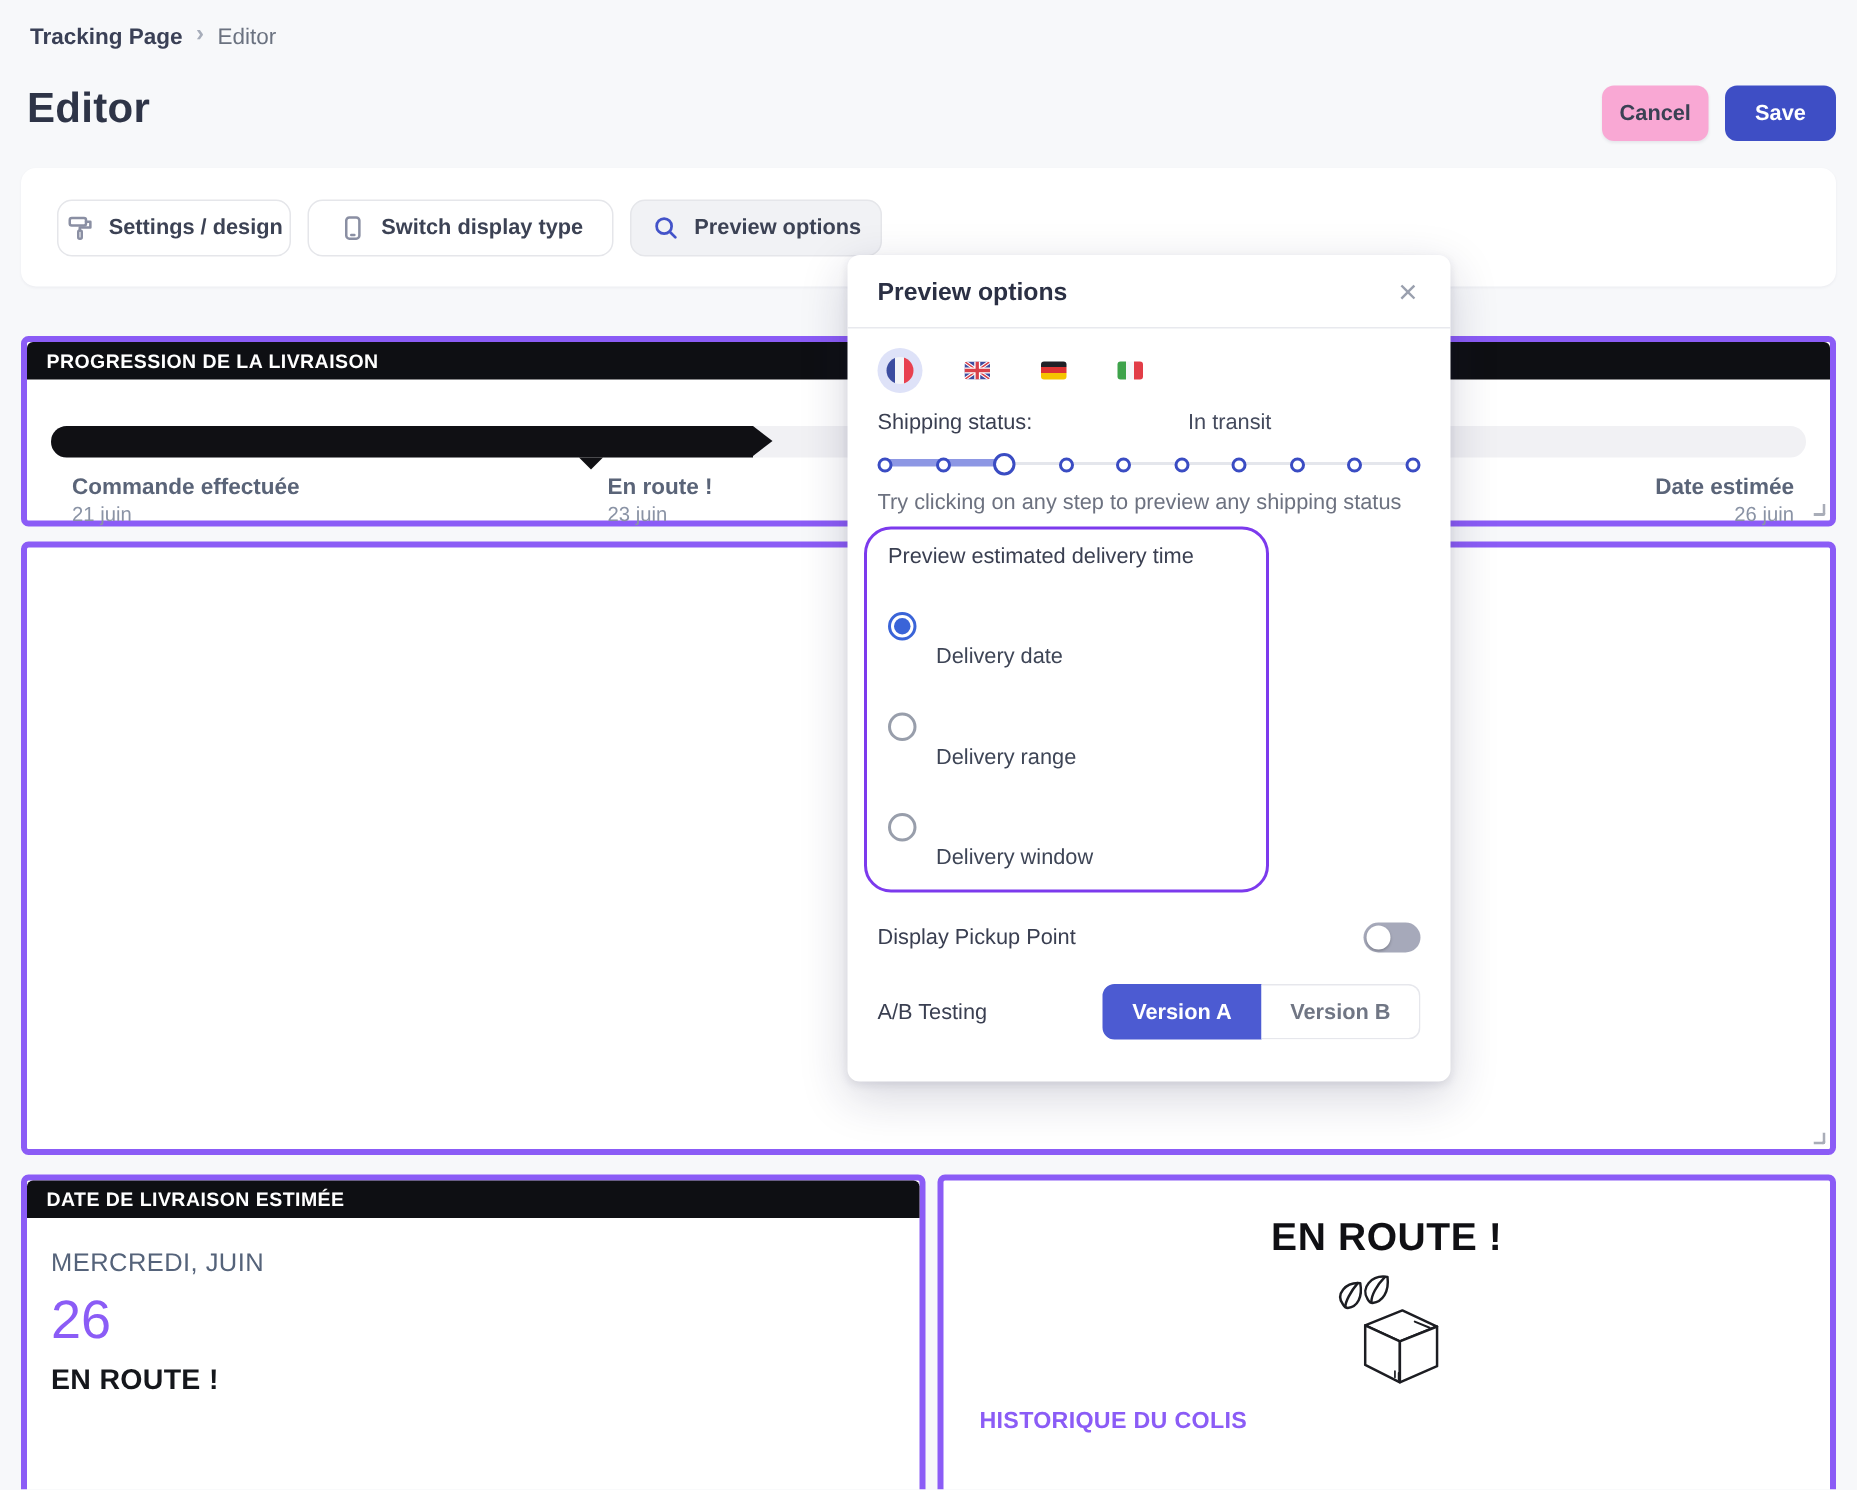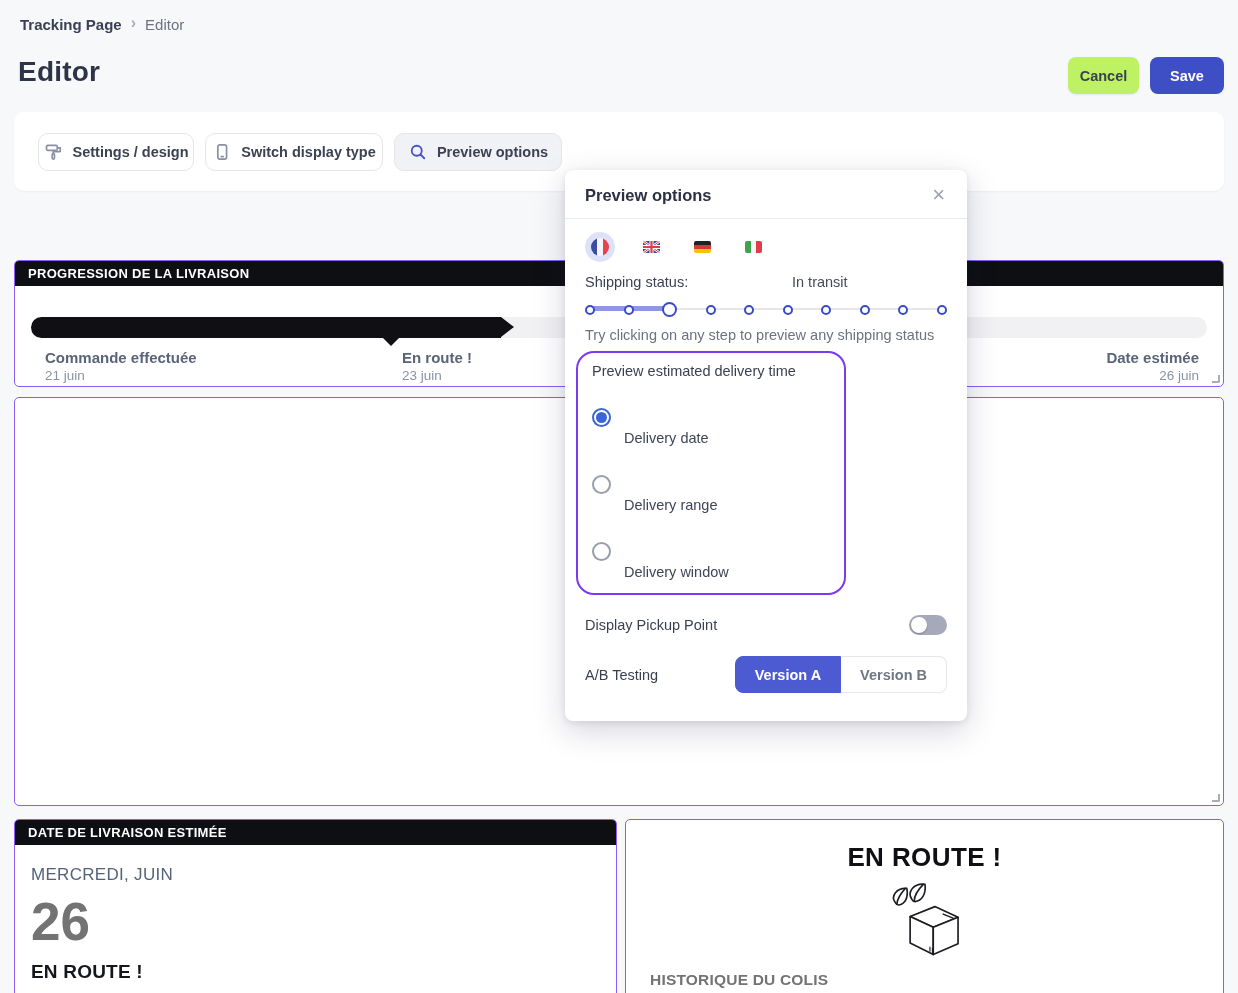--- a/index.html
+++ b/index.html
@@ -6,37 +6,37 @@
   body { font-family:"Liberation Sans", sans-serif; background:#f7f8fa; }
   .page { position:relative; width:1238px; height:993px; overflow:hidden; background:#f7f8fa; }
 
   
   .breadcrumb { position:absolute; top:15px; left:20px; font-size:15px; display:flex; align-items:center; gap:9px; }
   .crumb-main { font-weight:700; color:#3a4056; }
   .crumb-sep { color:#a7adba; font-size:16px; font-weight:600; transform:translateY(-1px); }
   .crumb-current { color:#6b7280; }
   .page-title { position:absolute; top:56px; left:18px; font-size:28px; font-weight:700; color:#2e3447; letter-spacing:.2px; }
   .hdr-actions { position:absolute; top:57px; right:14px; display:flex; gap:11px; }
-  .btn-cancel { width:71px; height:37px; background:#bef264; border:none; border-radius:8px; font-family:inherit;
+  .btn-cancel { width:71px; height:37px; background:#f9a8d4; border:none; border-radius:8px; font-family:inherit;
     font-size:14.5px; font-weight:700; color:#3a4154; box-shadow:0 1px 2px rgba(40,40,70,.08); cursor:pointer; }
   .btn-save { width:74px; height:37px; background:#3e4ec5; border:none; border-radius:8px; font-family:inherit;
     font-size:14.5px; font-weight:700; color:#fff; cursor:pointer; }
 
   
   .toolbar-card { position:absolute; top:112px; left:14px; right:14px; height:79px; background:#fff;
     border-radius:10px; box-shadow:0 1px 2px rgba(40,40,70,.05); }
   .toolbar-row { display:flex; gap:11px; padding:21px 0 0 24px; }
   .tb-btn { display:flex; align-items:center; justify-content:center; gap:9px; height:38px; padding:0 17px;
     background:#fff; border:1px solid #e5e6ea; border-radius:10px; font-family:inherit; font-size:14.5px;
     font-weight:700; color:#3c4254; cursor:pointer; white-space:nowrap; }
   .tb-btn.active { background:#f1f2f5; }
   .tb-btn svg { flex:none; }
 
   
-  .widget { position:absolute; background:#fff; border:1px solid #8b5cf6; border-radius:5px;margin-top:36px; }
+  .widget { position:absolute; background:#fff; border:4px solid #8b5cf6; border-radius:5px; }
   .widget-header { background:#0e0f13; color:#fff; font-size:13px; font-weight:600; letter-spacing:.3px;
     padding:5px 13px; border-radius:4px 4px 0 0; }
   .resize-handle { position:absolute; right:3px; bottom:3px; width:8px; height:8px;
     border-right:2px solid #a9adb8; border-bottom:2px solid #a9adb8; border-bottom-right-radius:2px; }
 
   .w-progression { top:224px; left:14px; right:14px; height:127px; }
   .prog-track { position:absolute; left:16px; right:16px; top:56px; height:21px; background:#f1f1f4; border-radius:11px; }
   .prog-fill { position:absolute; left:0; top:0; height:21px; background:#101014; border-radius:11px 0 0 11px; }
   .prog-arrow { position:absolute; top:0; left:100%; width:0; height:0;
     border-left:13px solid #101014; border-top:10.5px solid transparent; border-bottom:10.5px solid transparent; }
@@ -45,28 +45,28 @@
   .milestone { position:absolute; top:88px; }
   .milestone .m-label { font-size:15px; font-weight:700; color:#5a6478; }
   .milestone .m-date { font-size:13.5px; color:#8a93a5; margin-top:2px; }
   .milestone.right { text-align:right; }
 
   .w-canvas { top:361px; left:14px; right:14px; height:409px; }
 
   .w-estimated { top:783px; left:14px; width:603px; height:230px; }
   .est-body { padding:20px 16px; }
   .est-weekday { font-size:17px; font-weight:400; color:#55637a; letter-spacing:.3px; }
-  .est-day { font-size:53px; font-weight:700; color:#737373; margin-top:8px; line-height:1.1; }
+  .est-day { font-size:36px; font-weight:400; color:#8b5cf6; margin-top:8px; line-height:1.1; }
   .est-status { font-size:19px; font-weight:800; color:#15171c; margin-top:10px; letter-spacing:.2px; }
 
   .w-status { top:783px; left:625px; right:14px; height:230px; }
   .st-body { display:flex; flex-direction:column; align-items:center; padding-top:22px; }
   .st-title { font-size:26px; font-weight:800; color:#101014; letter-spacing:.4px; }
   .st-icon { margin-top:8px; }
-  .st-history { align-self:flex-start; margin:10px 0 0 24px; font-size:15.5px; font-weight:700; color:#737373; letter-spacing:.2px; }
+  .st-history { align-self:flex-start; margin:10px 0 0 24px; font-size:15.5px; font-weight:700; color:#8b5cf6; letter-spacing:.2px; }
 
   
   .popover { position:absolute; top:170px; left:565px; width:402px; background:#fff; border-radius:8px;
     box-shadow:0 10px 32px rgba(25,30,70,.18), 0 2px 6px rgba(25,30,70,.10); z-index:20; padding-bottom:28px; }
   .pop-header { display:flex; align-items:center; justify-content:space-between; padding:14px 20px 12px 20px; }
   .pop-title { font-size:16.5px; font-weight:700; color:#2b3044; }
   .pop-close { background:none; border:none; font-size:22px; line-height:1; color:#9aa0ae; cursor:pointer; font-family:inherit; padding:0 2px; }
   .pop-divider { height:1px; background:#e8e9ee; }
   .pop-body { padding:13px 20px 0 20px; font-size:14.5px; color:#3a3f51; }
 
@@ -138,21 +138,21 @@
       <button class="tb-btn" style="width:156px">
         <span style="display:flex">
           <svg width="20" height="20" viewBox="0 0 24 24" fill="none" stroke="#8a8fa3" stroke-width="2" stroke-linecap="round" stroke-linejoin="round">
             <rect x="3" y="4" width="13" height="6" rx="1.6"></rect>
             <path d="M16 7h3.5v4.5H11v2.5"></path>
               <rect x="9.8" y="14" width="2.8" height="6.5" rx="1.2"></rect>
           </svg>
         </span>
         <span>Settings / design</span>
       </button>
-      <button class="tb-btn" style="width:178px">
+      <button class="tb-btn" style="width:204px">
         <span style="display:flex">
           <svg width="20" height="20" viewBox="0 0 24 24" fill="none" stroke="#8a8fa3" stroke-width="2" stroke-linecap="round">
             <rect x="7" y="3.5" width="10.5" height="17" rx="2.5"></rect>
               <path d="M11 17.5h2.5"></path>
           </svg>
         </span>
         <span>Switch display type</span>
       </button>
       <button class="tb-btn active" style="width:168px">
         <span style="display:flex">

